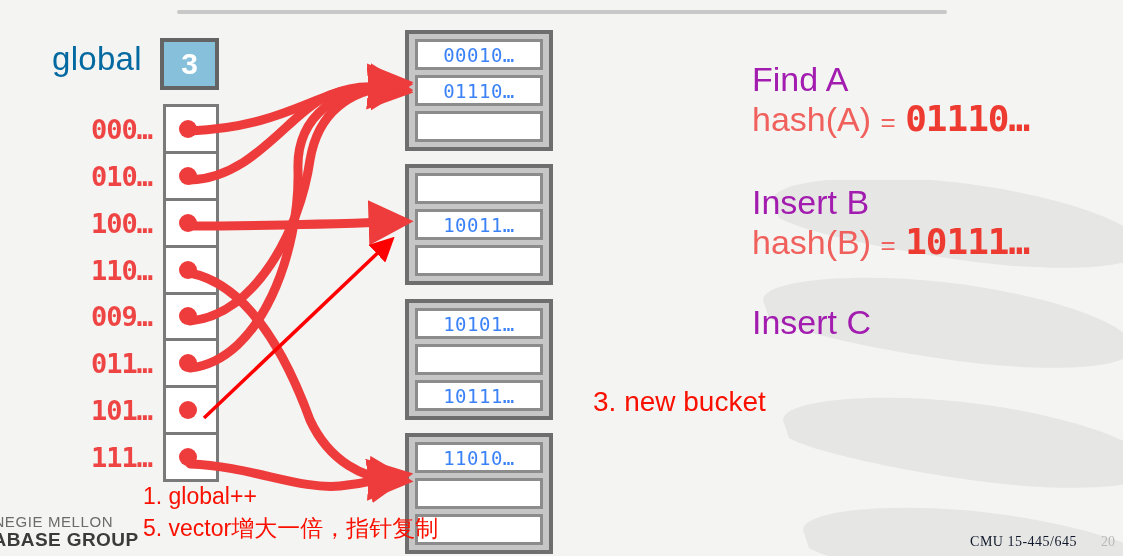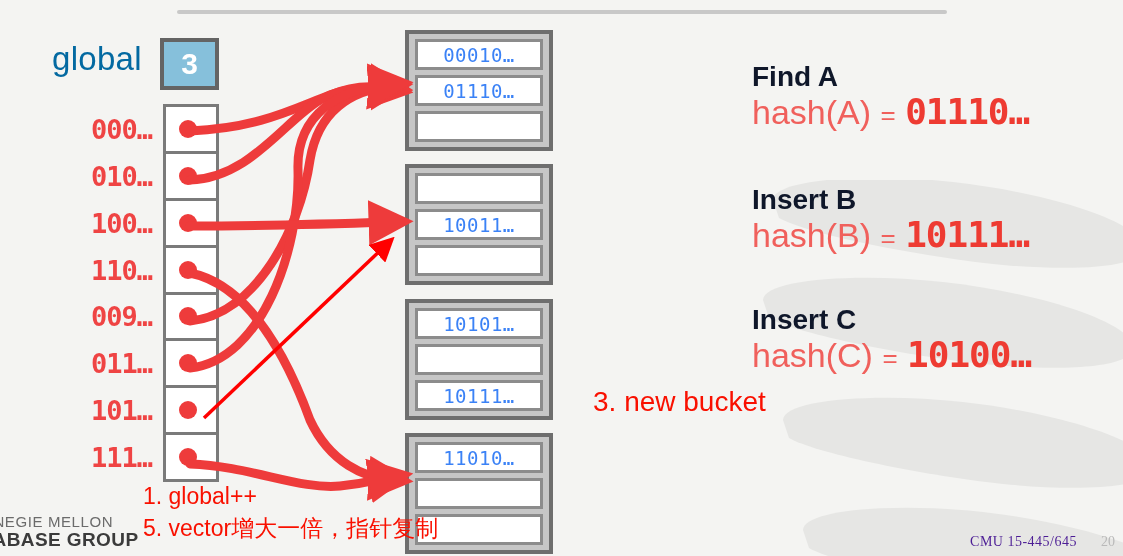--- a/index.html
+++ b/index.html
@@ -159,25 +159,24 @@
     position: absolute;
     left: 0; top: 0;
     width: 1123px;
     height: 556px;
     pointer-events: none;
   }
 
   
   .rt-block { position: absolute; }
   .rt-op {
-    font-size: 28px;
-    color: #0f172a;
+    font-size: 34px;
+    color: #a21caf;
     line-height: 1.05;
     white-space: nowrap;
-    font-weight: bold;
   }
   .rt-hash {
     font-size: 34px;
     color: #f0605c;
     white-space: nowrap;
     line-height: 1.15;
   }
   .rt-hash .eq { font-size: 26px; color: #f0605c; }
   .rt-hash .val {
     font-family: "DejaVu Sans Mono", monospace;
@@ -209,21 +208,21 @@
     color: #6b6b6b;
   }
   .logo .l1 { font-size: 15px; letter-spacing: 0.6px; }
   .logo .l2 { font-size: 19px; font-weight: bold; letter-spacing: 0.4px; color: #3b3b3b;}
   .footer-course {
     position: absolute;
     right: 46px;
     bottom: 6px;
     font-family: "Liberation Serif", serif;
     font-size: 14px;
-    color: #4c1d95;
+    color: #0f172a;
     letter-spacing: 0.5px;
   }
   .footer-page {
     position: absolute;
     right: 8px;
     bottom: 6px;
     font-family: "Liberation Serif", serif;
     font-size: 14px;
     color: #b9b9b9;
   }
@@ -352,25 +351,20 @@
     <div class="rt-op">Insert B</div>
     <div class="rt-hash">
       <span>hash(B)</span>
       <span class="eq">=</span>
       <span class="val">10111…</span>
     </div>
   </div>
 
   <div class="rt-block" id="rt3">
     <div class="rt-op">Insert C</div>
-    <div class="rt-hash">
-      <span>hash(C)</span>
-      <span class="eq">=</span>
-      <span class="val">10100…</span>
-    </div>
   </div>
 
   <div class="annot" id="an1">1. global++</div>
   <div class="annot" id="an2">5. vector增大一倍，指针复制</div>
   <div class="annot" id="an3">3. new bucket</div>
 
   <div class="logo">
     <div class="l1">RNEGIE MELLON</div>
     <div class="l2">TABASE GROUP</div>
   </div>

